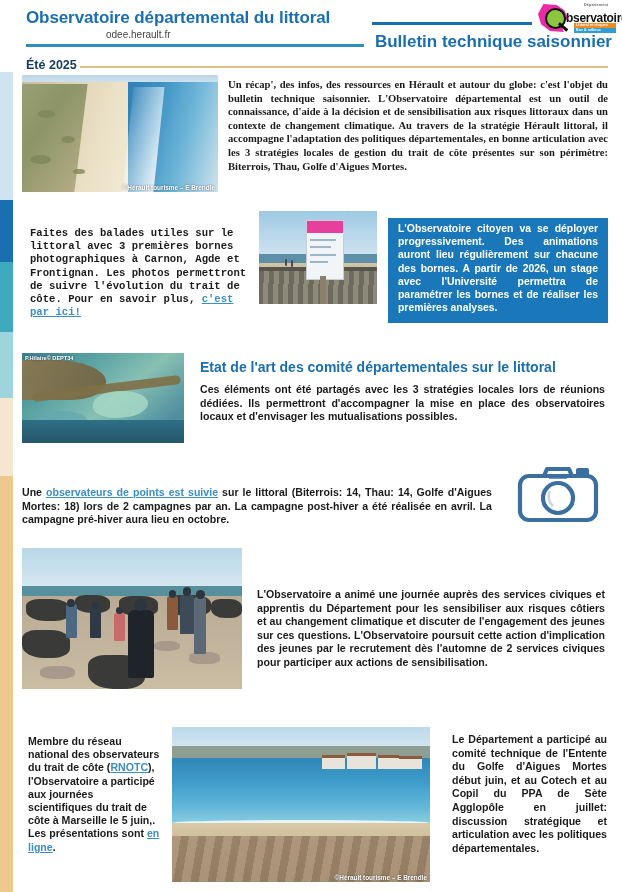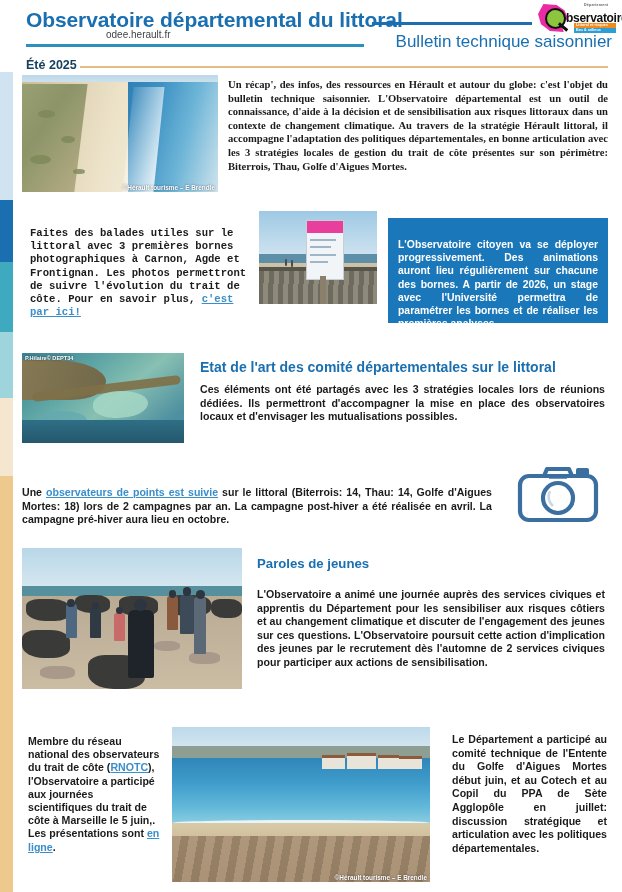--- a/index.html
+++ b/index.html
@@ -14,36 +14,36 @@
   .page{position:relative;width:622px;height:892px;overflow:hidden;}
 
   
   .leftbar{position:absolute;left:0;top:0;width:13px;height:892px;}
   .leftbar .seg{width:100%;}
 
   
   .header{position:absolute;left:0;top:0;width:622px;height:62px;}
   .hdr-title{
     position:absolute;left:26px;top:8px;
-    font-size:21px;font-weight:bold;color:#1a6fb0;
+    font-size:17px;font-weight:bold;color:#1a6fb0;
     letter-spacing:-0.1px;white-space:nowrap;
   }
   .hdr-rule-top{
     position:absolute;left:372px;top:22px;width:160px;height:2.5px;background:#1a6fb0;
   }
   .hdr-site{
     position:absolute;left:106px;top:29px;
     font-size:10px;color:#444;font-weight:normal;
   }
   .hdr-rule-mid{
     position:absolute;left:26px;top:44px;width:338px;height:2.5px;background:#2e8fbe;
   }
   .hdr-sub{
     position:absolute;right:10px;top:32px;
-    font-size:17px;font-weight:normal;color:#1a6fb0;white-space:nowrap;
+    font-size:17px;font-weight:bold;color:#1a6fb0;white-space:nowrap;
   }
   .logo{
     position:absolute;right:4px;top:1px;width:82px;height:36px;
   }
   .logo-map{
     position:absolute;left:2px;top:3px;width:30px;height:28px;
     background:#e8199b;
     clip-path:polygon(18% 0%,62% 4%,88% 22%,100% 52%,78% 78%,86% 100%,40% 96%,10% 72%,0% 36%);
     opacity:.92;
   }
@@ -161,21 +161,21 @@
     background:linear-gradient(#d8caa8,#b99f78);}
   #photo-bay .surfline{position:absolute;left:0;top:60%;width:100%;height:4%;
     background:rgba(255,255,255,.8);border-radius:50%;}
   #photo-bay .bld{position:absolute;background:#e9e4da;border-top:3px solid #8d5a3c;}
   #photo-bay .rocks{position:absolute;left:0;top:70%;width:100%;height:30%;
     background:repeating-linear-gradient(100deg,#a89076 0 9px,#8d775e 9px 17px);opacity:.85;}
 
   
   .bluebox{
     position:absolute;left:388px;top:218px;width:220px;height:105px;
-    background:#1a78ba;color:#fff;box-sizing:border-box;padding:20px 10px 8px 10px;
+    background:#1a78ba;color:#fff;box-sizing:border-box;padding:4px 10px 8px 10px;
   }
   .bluebox .t{font-size:10.4px;line-height:13.2px;font-weight:bold;text-align:justify;}
 
   
   .cam{position:absolute;left:512px;top:460px;width:92px;height:70px;}
   .cam svg{display:block;}
 
   
   #intro-text{position:absolute;left:228px;top:78px;width:380px;font-family:Liberation Serif, serif;}
   #sec-citoyen-title{position:absolute;left:26px;top:213px;width:240px;}
@@ -315,21 +315,20 @@
     <div class="head" style="left:42.6%;top:42%;width:3.4%;height:5%;"></div>
     <div class="person" style="left:48%;top:44%;width:12%;height:48%;background:#1f242b;border-radius:6px 6px 2px 2px;"></div>
     <div class="head" style="left:51%;top:36%;width:6%;height:9%;"></div>
     <div class="person" style="left:66%;top:34%;width:5%;height:24%;background:#8a5a3c;"></div>
     <div class="head" style="left:66.6%;top:30%;width:3.6%;height:5.5%;"></div>
     <div class="person" style="left:72%;top:33%;width:6%;height:28%;background:#3d4a58;"></div>
     <div class="head" style="left:73%;top:28%;width:4%;height:6%;"></div>
     <div class="person" style="left:78%;top:35%;width:5.5%;height:40%;background:#5b6875;"></div>
     <div class="head" style="left:79%;top:30%;width:4%;height:6%;"></div>
   </div>
-  <div class="h2 sm" id="sec-jeunes-title">Paroles de jeunes</div>
   <div class="body-txt" id="sec-jeunes-text">L'Observatoire a animé une journée auprès des services civiques et apprentis du Département pour les sensibiliser aux risques côtiers et au changement climatique et discuter de l'engagement des jeunes sur ces questions. L'Observatoire poursuit cette action d'implication des jeunes par le recrutement dès l'automne de 2 services civiques pour participer aux actions de sensibilisation.</div>
 
   <div class="body-txt narrow tight" id="sec-onyetait-left"><span>Membre du réseau national des observateurs du trait de côte (</span><a class="lnk" href="#">RNOTC</a><span>), l'Observatoire a participé aux journées scientifiques du trait de côte à Marseille le 5 juin,. Les présentations sont </span><a class="lnk" href="#">en ligne</a><span>.</span></div>
 
   <div class="photo" id="photo-bay">
     <div class="sky"></div>
       <div class="hill"></div>
       <div class="sea"></div>
     <div class="bld" style="left:58%;top:18%;width:9%;height:7%;"></div>
     <div class="bld" style="left:68%;top:17%;width:11%;height:8%;"></div>

